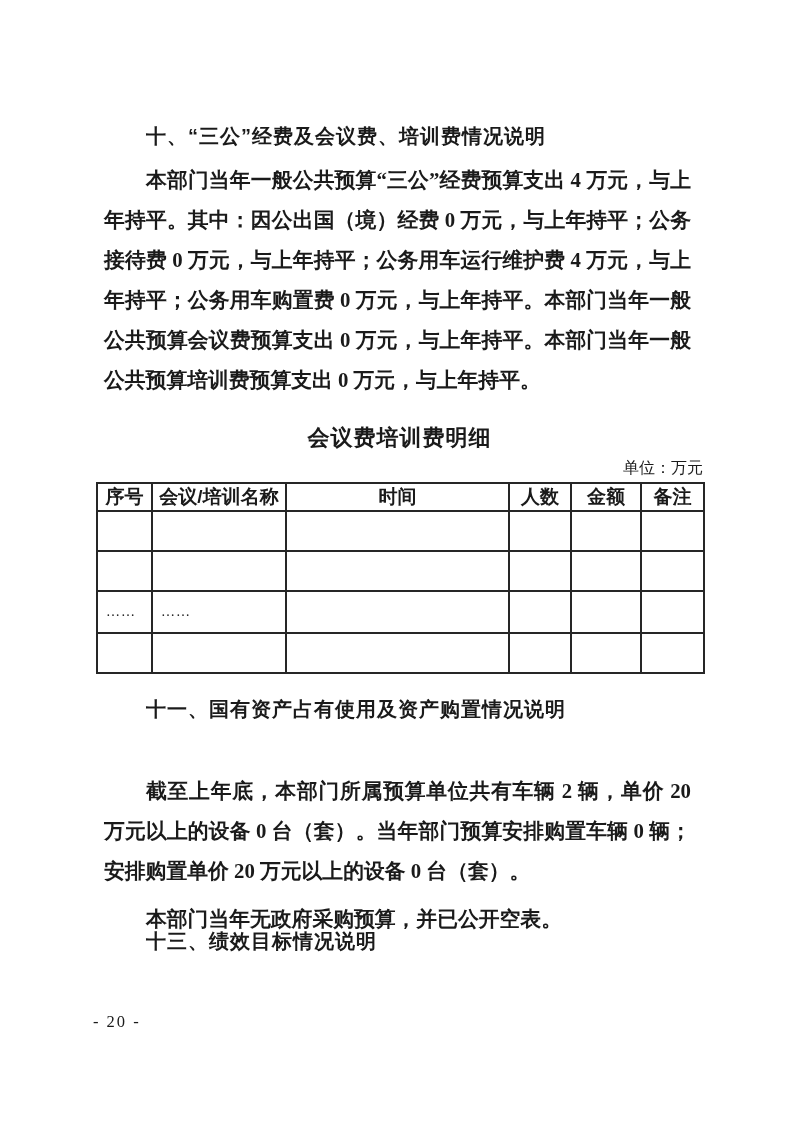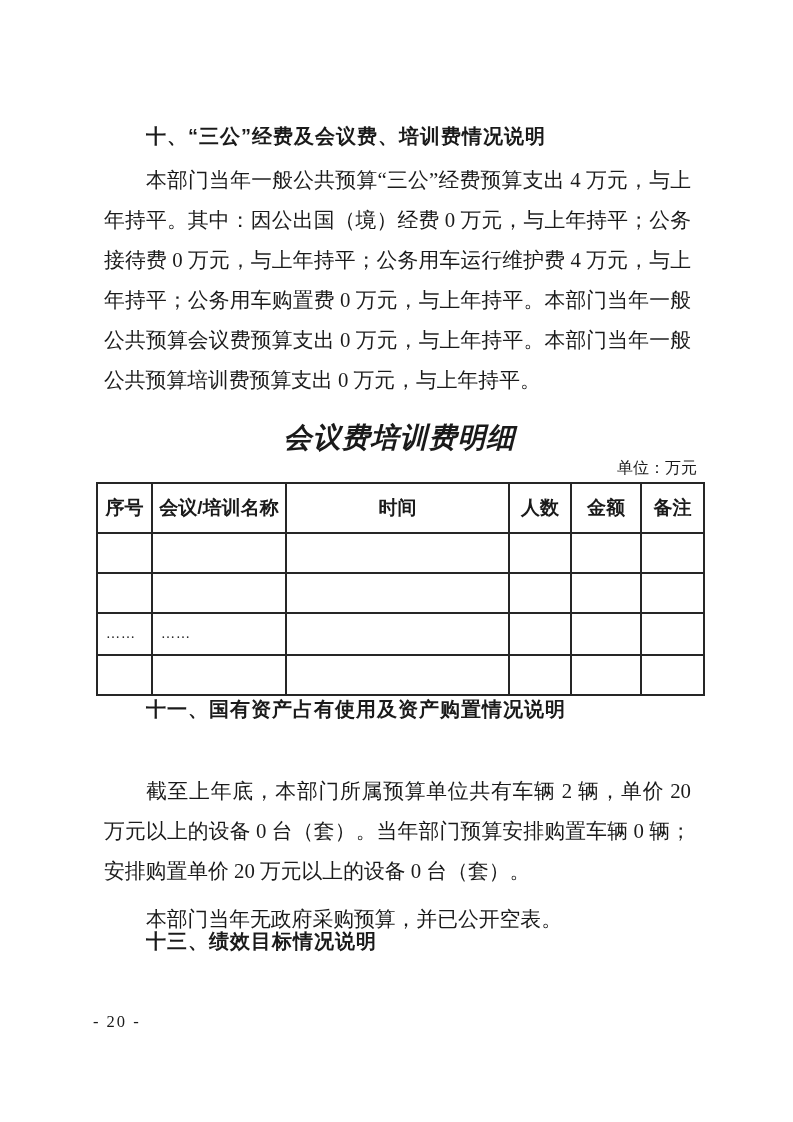--- a/index.html
+++ b/index.html
@@ -27,56 +27,56 @@
   }
   .body-para {
     position: absolute;
     left: 104px;
     width: 587px;
     font-size: 20.8px;
     line-height: 40px;
     text-align: justify;
     text-justify: inter-character;
     text-indent: 42px;
+    font-weight: bold;
   }
   .body-para.cont { text-align-last: justify; }
   .table-title {
     position: absolute;
     left: 96px;
     top: 422px;
     width: 607px;
     text-align: center;
     font-weight: bold;
-    font-size: 28px;
+    font-size: 22px;
     line-height: 32px;
     letter-spacing: 1px;
-    font-style: italic;
   }
   .unit-label {
     position: absolute;
-    right: 96px;
+    right: 90px;
     top: 459px;
     font-size: 16px;
     line-height: 18px;
   }
   table.budget-table {
     position: absolute;
     left: 96px;
     top: 482px;
     width: 607px;
     border-collapse: collapse;
     table-layout: fixed;
   }
   table.budget-table th,
   table.budget-table td {
     border: 2px solid #262626;
     overflow: hidden;
   }
   table.budget-table th {
-    height: 50px;
+    height: 28px;
     font-family: "Liberation Sans", "DejaVu Sans", sans-serif;
     font-weight: 600;
     font-size: 19px;
     text-align: center;
     vertical-align: middle;
   }
   table.budget-table td {
     height: 40px;
     font-size: 14px;
     text-align: left;

